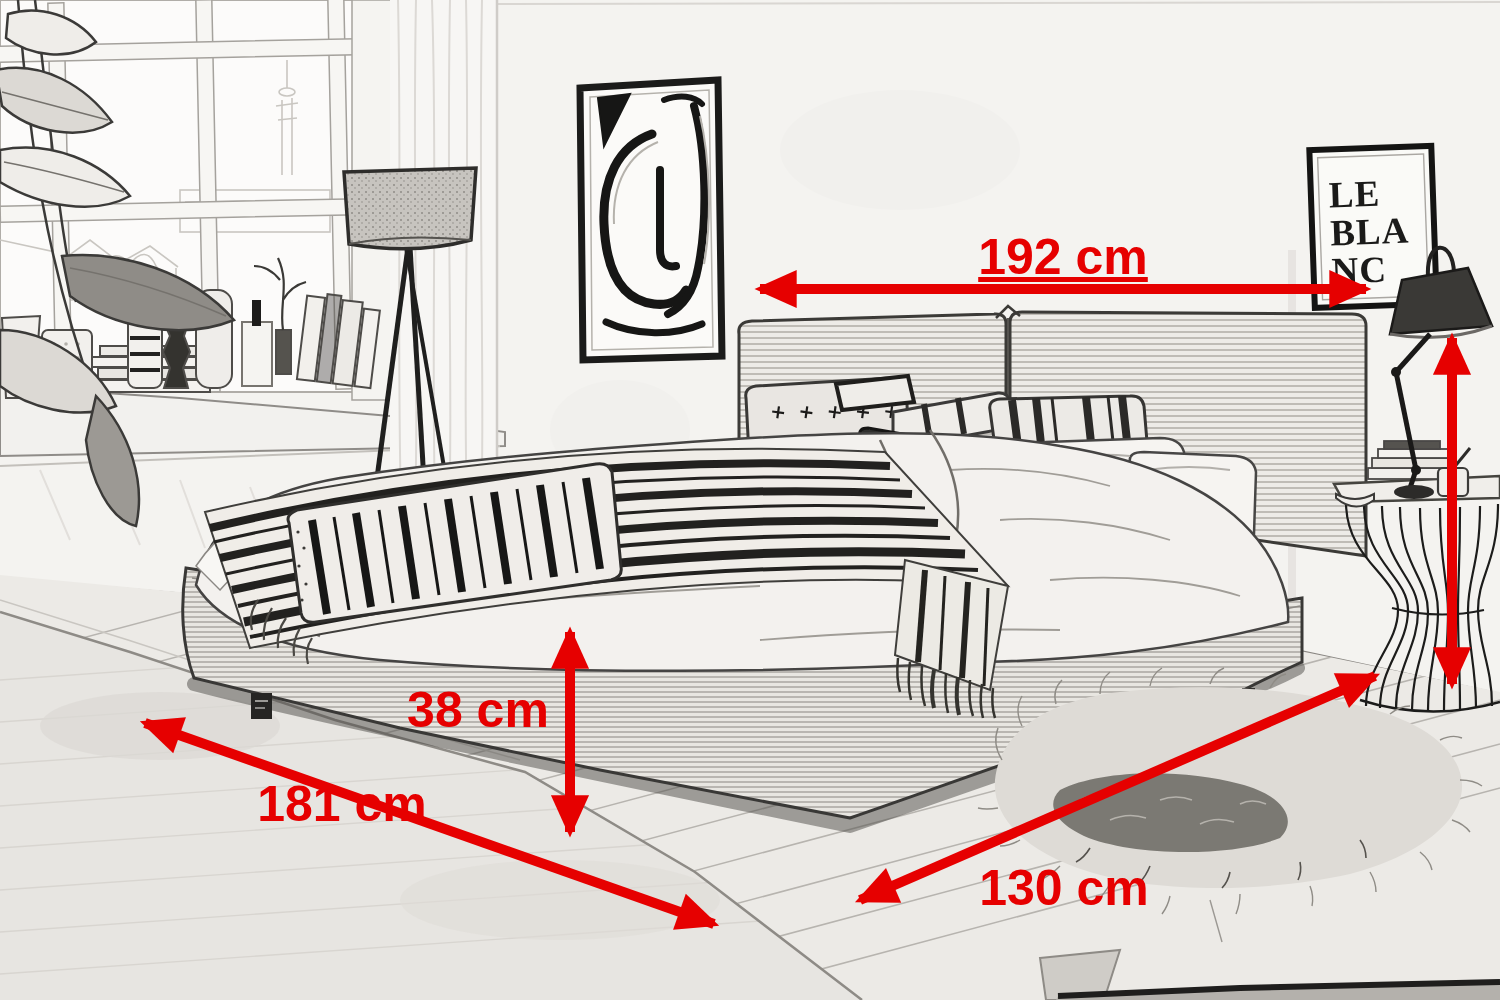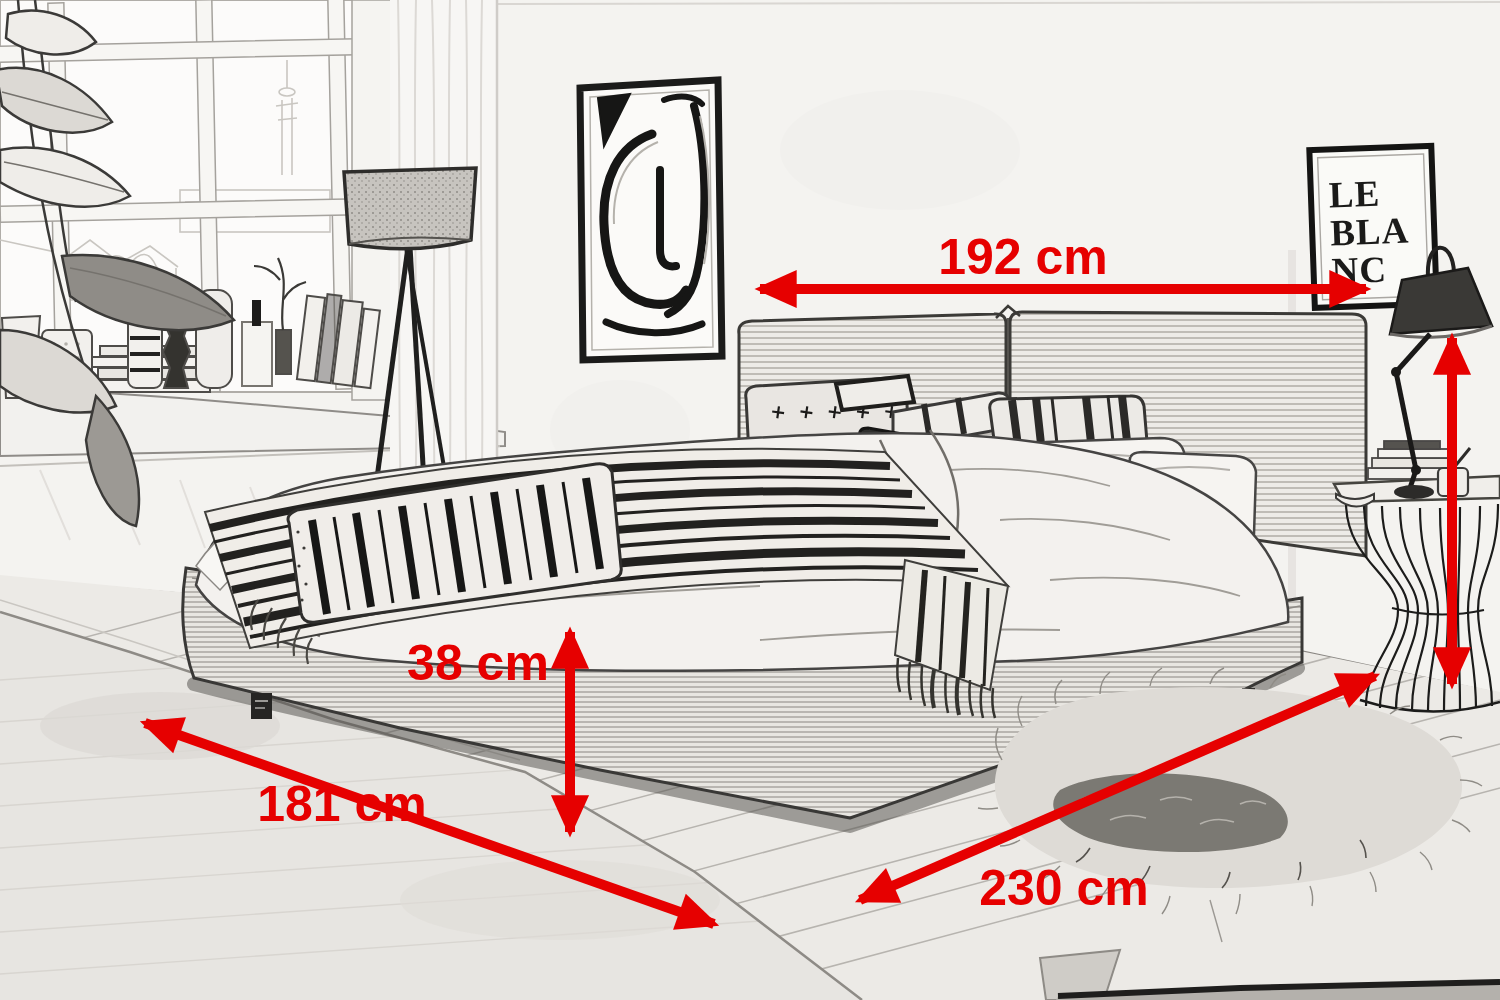--- a/index.html
+++ b/index.html
@@ -465,17 +465,17 @@
 
   <g stroke="var(--dimension-red,#e60000)" stroke-width="10" fill="none">
     <line x1="760" y1="289" x2="1366" y2="289" marker-start="url(#arr)" marker-end="url(#arr)"></line>
     <line x1="1452" y1="338" x2="1452" y2="684" marker-start="url(#arr)" marker-end="url(#arr)"></line>
     <line x1="570" y1="632" x2="570" y2="832" marker-start="url(#arr)" marker-end="url(#arr)"></line>
     <line x1="145" y1="723" x2="714" y2="924" marker-start="url(#arr)" marker-end="url(#arr)"></line>
     <line x1="860" y1="900" x2="1375" y2="676" marker-start="url(#arr)" marker-end="url(#arr)"></line>
   </g>
 </svg>
 
-  <div class="dim-label" style="left:1023px;top:257px;">192 cm</div>
-  <div class="dim-label" style="left:478px;top:663px;">38 cm</div>
+  <div class="dim-label" style="left:1063px;top:257px;text-decoration:underline;">192 cm</div>
+  <div class="dim-label" style="left:478px;top:710px;">38 cm</div>
   <div class="dim-label" style="left:342px;top:804px;">181 cm</div>
-  <div class="dim-label" style="left:1064px;top:888px;">230 cm</div>
+  <div class="dim-label" style="left:1064px;top:888px;">130 cm</div>
 </div>
 
 </body></html>

